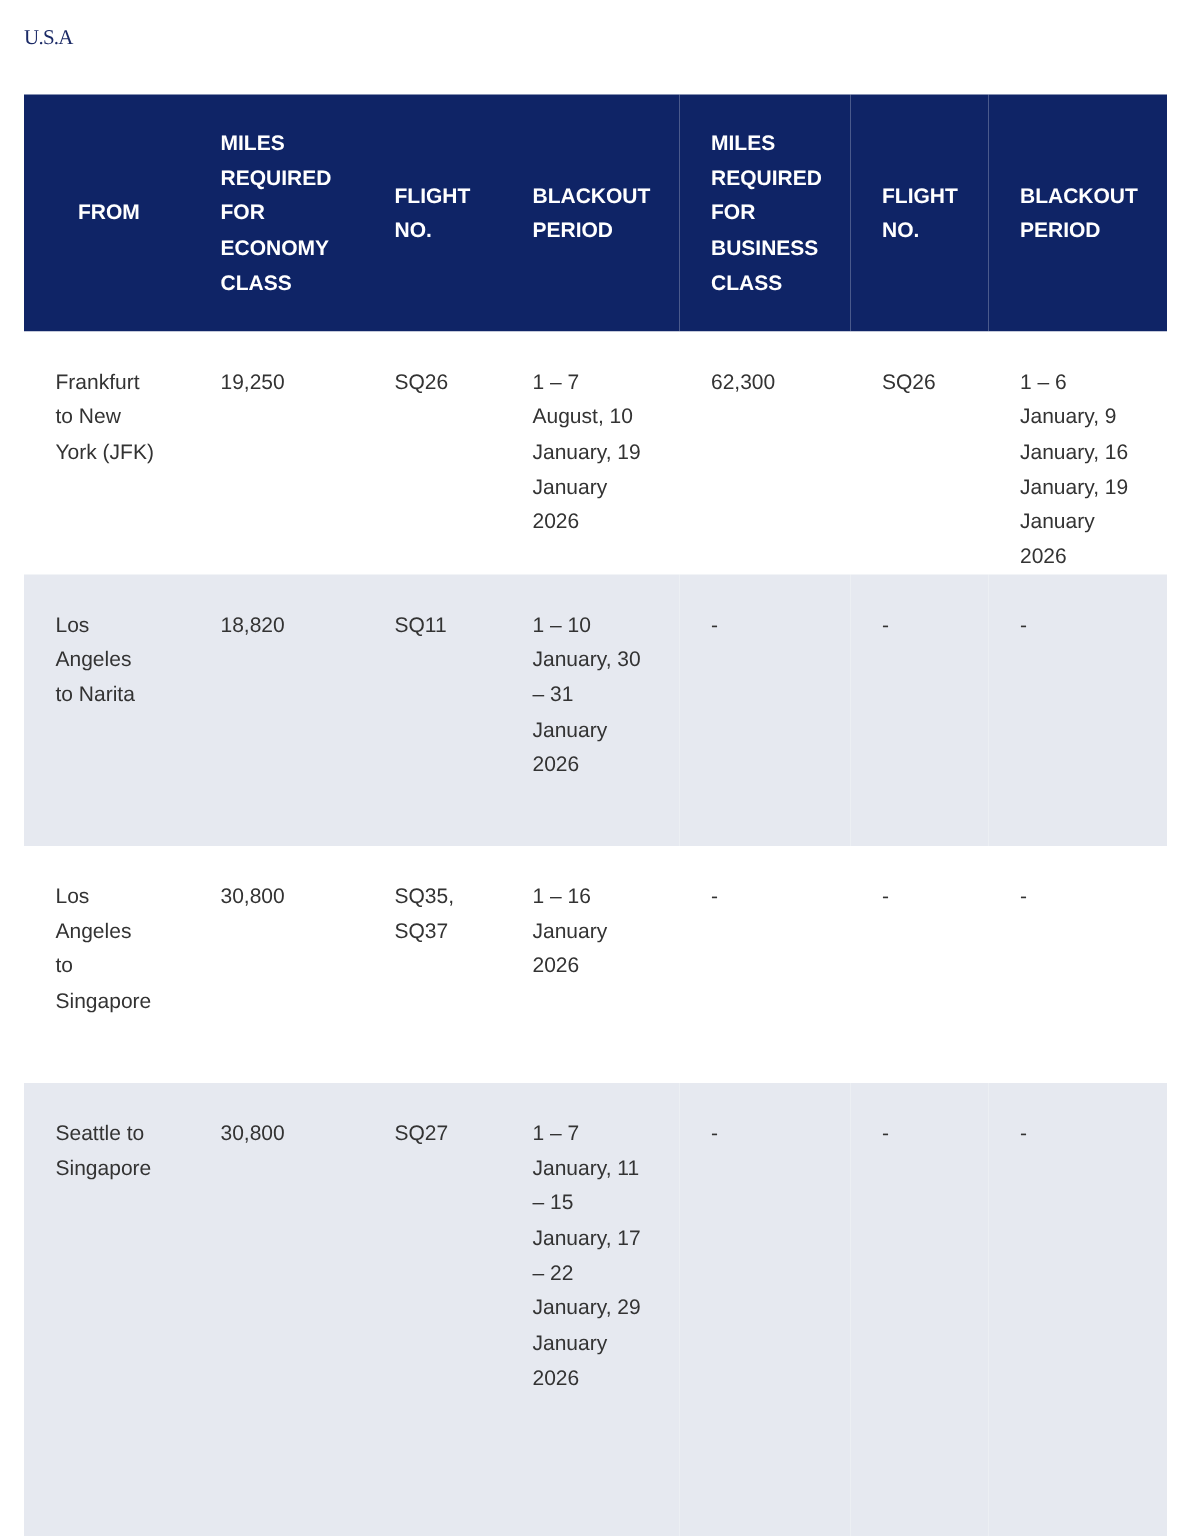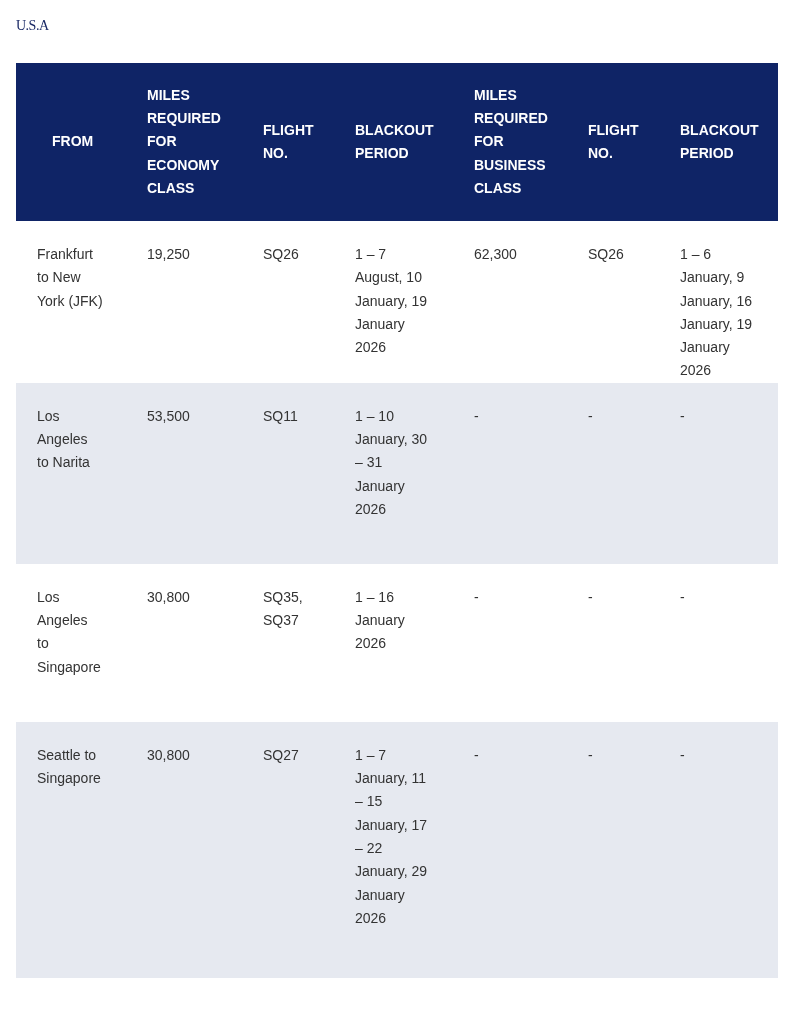--- a/index.html
+++ b/index.html
@@ -29,21 +29,21 @@
     th.first { padding-left: 36px; }
     tbody td {
       color: #333333; font-size: 14px; line-height: 23.3px;
       vertical-align: top; padding: 22px 8px 0 21px;
     }
     tbody tr.odd { background: #ffffff; }
     tbody tr.even { background: #e6e9f0; }
     tr.r1 { height: 152px; }
     tr.r2 { height: 181px; }
     tr.r3 { height: 158px; }
-    tr.r4 { height: 256px; }
+    tr.r4 { height: 302px; }
     .line { display: block; }
   </style>
 </head>
 <body>
 
 <h2 class="title">U.S.A</h2>
 
 <table>
   <colgroup>
     <col class="c1">
@@ -121,21 +121,21 @@
           <span class="line">January</span>
           <span class="line">2026</span>
         </td>
     </tr>
     <tr class="even r2">
       <td>
           <span class="line">Los</span>
           <span class="line">Angeles</span>
           <span class="line">to Narita</span>
         </td>
-      <td>53,500</td>
+      <td>18,820</td>
       <td>
           <span class="line">SQ11</span>
         </td>
       <td>
           <span class="line">1 – 10</span>
           <span class="line">January, 30</span>
           <span class="line">– 31</span>
           <span class="line">January</span>
           <span class="line">2026</span>
         </td>

